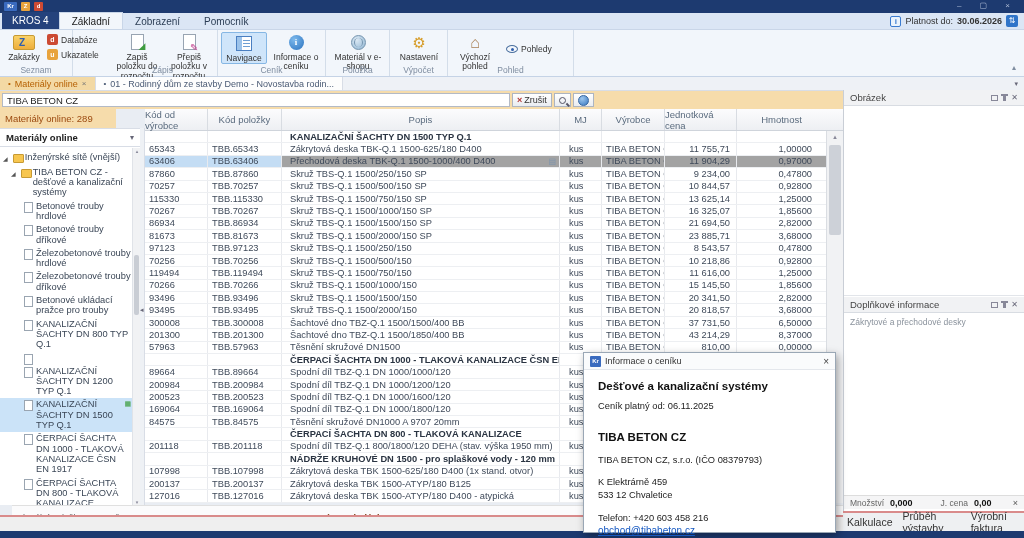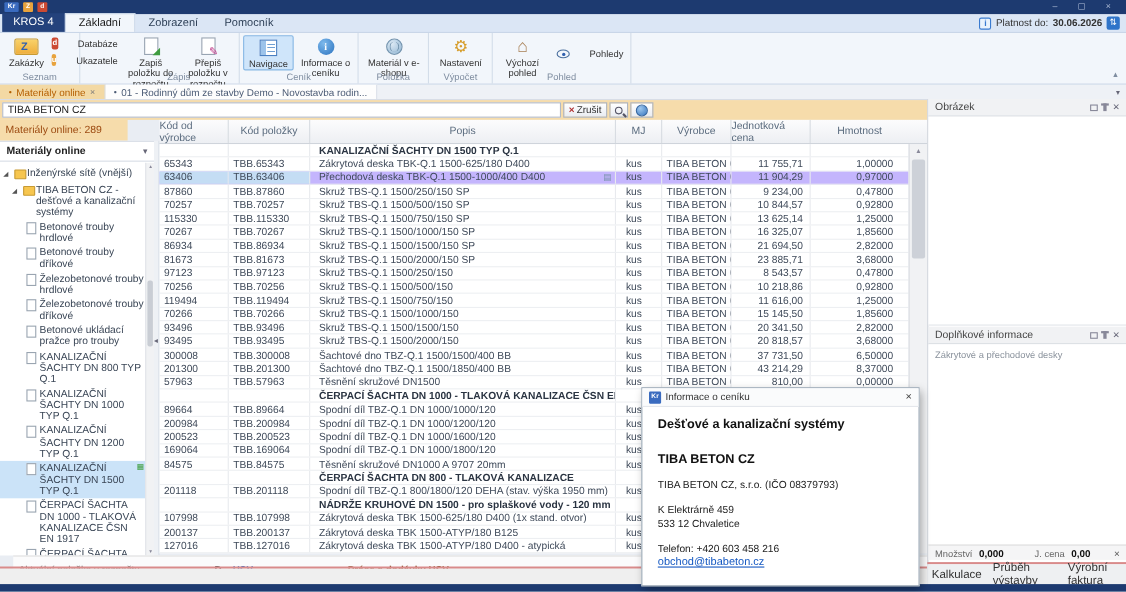--- a/index.html
+++ b/index.html
@@ -25,21 +25,21 @@
   .info-sq { width:11px; height:11px; border:1px solid #3a7bd0; border-radius:2px; color:#3a7bd0; font-size:8px; font-weight:bold; text-align:center; line-height:10px; background:#eaf3fc; }
   .sync-sq { width:12px; height:12px; background:#2f74c9; border-radius:2px; color:#fff; font-size:8px; text-align:center; line-height:12px; }
 
   
   .ribbon { left:0; top:30px; width:1024px; height:47px; background:#f2f6fb; border-bottom:1px solid #c5d3e6; }
   .rgroup { position:absolute; top:0; height:46px; border-right:1px solid #d3dde9; }
   .glabel { position:absolute; bottom:1px; left:0; right:0; text-align:center; font-size:8.5px; color:#7f8da0; }
   .bigbtn { position:absolute; top:2px; width:46px; text-align:center; font-size:8.5px; color:#333; line-height:1.1; }
   .bigbtn .bico { height:18px; margin:1px auto 2px auto; display:flex; align-items:center; justify-content:center; }
   .bigbtn.on { background:#cfe5fa; border:1px solid #86b7e4; border-radius:2px; }
-  .smallbtn { position:absolute; display:flex; align-items:center; gap:18px; font-size:8.5px; color:#333; }
+  .smallbtn { position:absolute; display:flex; align-items:center; gap:3px; font-size:8.5px; color:#333; }
   .mini { width:11px; height:11px; border-radius:2px; color:#fff; font-size:7px; font-weight:bold; text-align:center; line-height:11px; }
   .mini.d { background:#cc4a33; } .mini.u { background:#e8a33d; }
   .folderZ { width:22px; height:15px; background:linear-gradient(#f9d269,#eeae3c); border:1px solid #c79a33; border-radius:2px; position:relative; }
   .folderZ:before { content:"Z"; position:absolute; left:5px; top:1px; color:#2f5fae; font-weight:bold; font-size:10px; }
   .pageic { width:13px; height:16px; background:#fff; border:1px solid #98a4b2; position:relative; }
   .pageic.green:after { content:"◢"; position:absolute; right:-3px; bottom:-3px; color:#3f9c3f; font-size:9px; }
   .pageic.pencil:after { content:"✎"; position:absolute; right:-4px; bottom:-4px; color:#c2418e; font-size:10px; }
   .gridic { width:16px; height:15px; border:1px solid #4a7fc1; background:
     linear-gradient(90deg,#9cc3ea 0 5px,#fff 5px) , #fff; position:relative; }
   .gridic:after { content:""; position:absolute; left:6px; right:1px; top:3px; height:8px;
@@ -98,21 +98,21 @@
   .thead { left:145px; top:109px; width:698px; height:22px; background:linear-gradient(#fcfcfd,#edeff3); border-bottom:1px solid #cfd4db; display:flex; }
   .th { display:flex; align-items:center; justify-content:center; font-size:9.5px; color:#5a6b7e; border-right:1px solid #d8dce2; height:100%; }
   .tbody { left:145px; top:131px; width:681px; height:372px; background:#fff; }
   .tr { display:flex; height:12.4px; border-bottom:1px solid #edeff2; }
   .td { border-right:1px solid #e8eaee; overflow:hidden; white-space:nowrap; display:flex; align-items:center; font-size:9.3px; color:#3f4a5a; }
   .c1 { width:63px; padding-left:4px; } .c2 { width:74px; padding-left:4px; }
   .c3 { width:278px; padding-left:8px; position:relative; } .c4 { width:42px; padding-left:9px; }
   .c5 { width:63px; padding-left:4px; } .c6 { width:72px; justify-content:flex-end; padding-right:6px; }
   .c7 { width:89px; justify-content:flex-end; padding-right:14px; border-right:none; }
   .tr.grp .c3 { font-weight:bold; color:#2a3442; }
-  .tr.sel { background:#c4b5fd; }
+  .tr.sel { background:#a3a3a3; }
   .tr.sel .c1, .tr.sel .c2 { background:#c4ddf4; }
   .tr.sel .c3:after { content:"▤"; position:absolute; right:3px; color:#7b93ad; font-size:8px; }
   .tbl-scroll { left:826px; top:131px; width:17px; height:372px; background:#f1f2f4; border-left:1px solid #dadde2; }
   .tbl-scroll .up { position:absolute; top:2px; left:0; width:16px; text-align:center; color:#889; font-size:7px; }
   .tbl-scroll .thumb { position:absolute; top:14px; left:2px; width:12px; height:90px; background:#cdd1d8; border-radius:2px; }
 
   
   .statusL { left:0; top:505px; width:843px; height:25px; background:#fbfbfc; border-top:1px solid #e0e0e0; display:flex; align-items:center; font-size:9px; color:#666;margin-left:12px; }
   .statusL .dd { margin-left:68px; font-weight:bold; color:#222; }
   .statusL .hsv { margin-left:10px; color:#1659c2; font-weight:bold; text-decoration:underline; }
@@ -341,21 +341,20 @@
       </div>
 
       <div class="ti page lvl2">
         <span class="ticon"></span>
         <span class="tlabel">KANALIZAČNÍ ŠACHTY DN 800 TYP Q.1</span>
 
       </div>
 
       <div class="ti page lvl2">
         <span class="ticon"></span>
-        <span class="tlabel">KANALIZAČNÍ ŠACHTY DN 1000 TYP Q.1</span>
 
       </div>
 
       <div class="ti page lvl2">
         <span class="ticon"></span>
         <span class="tlabel">KANALIZAČNÍ ŠACHTY DN 1200 TYP Q.1</span>
 
       </div>
 
       <div class="ti page lvl2 sel">
@@ -750,20 +749,21 @@
 <div class="abs bottombar"></div>
 
 <div class="abs dialog">
   <div class="dtitle">
     <span class="dkr">Kr</span>
     <span>Informace o ceníku</span>
     <span class="dclose">×</span>
   </div>
   <div class="dbody">
     <div class="dh1">Dešťové a kanalizační systémy</div>
+    <div class="dline">Ceník platný od: 06.11.2025</div>
     <div class="dh2">TIBA BETON CZ</div>
     <div class="daddr">TIBA BETON CZ, s.r.o. (IČO 08379793)</div>
     <div class="daddr" style="margin-top:9px">
       <div>K Elektrárně 459</div>
       <div>533 12  Chvaletice</div>
     </div>
     <div class="dtel">Telefon: +420 603 458 216</div>
     <a class="demail">obchod@tibabeton.cz</a>
   </div>
 </div>

